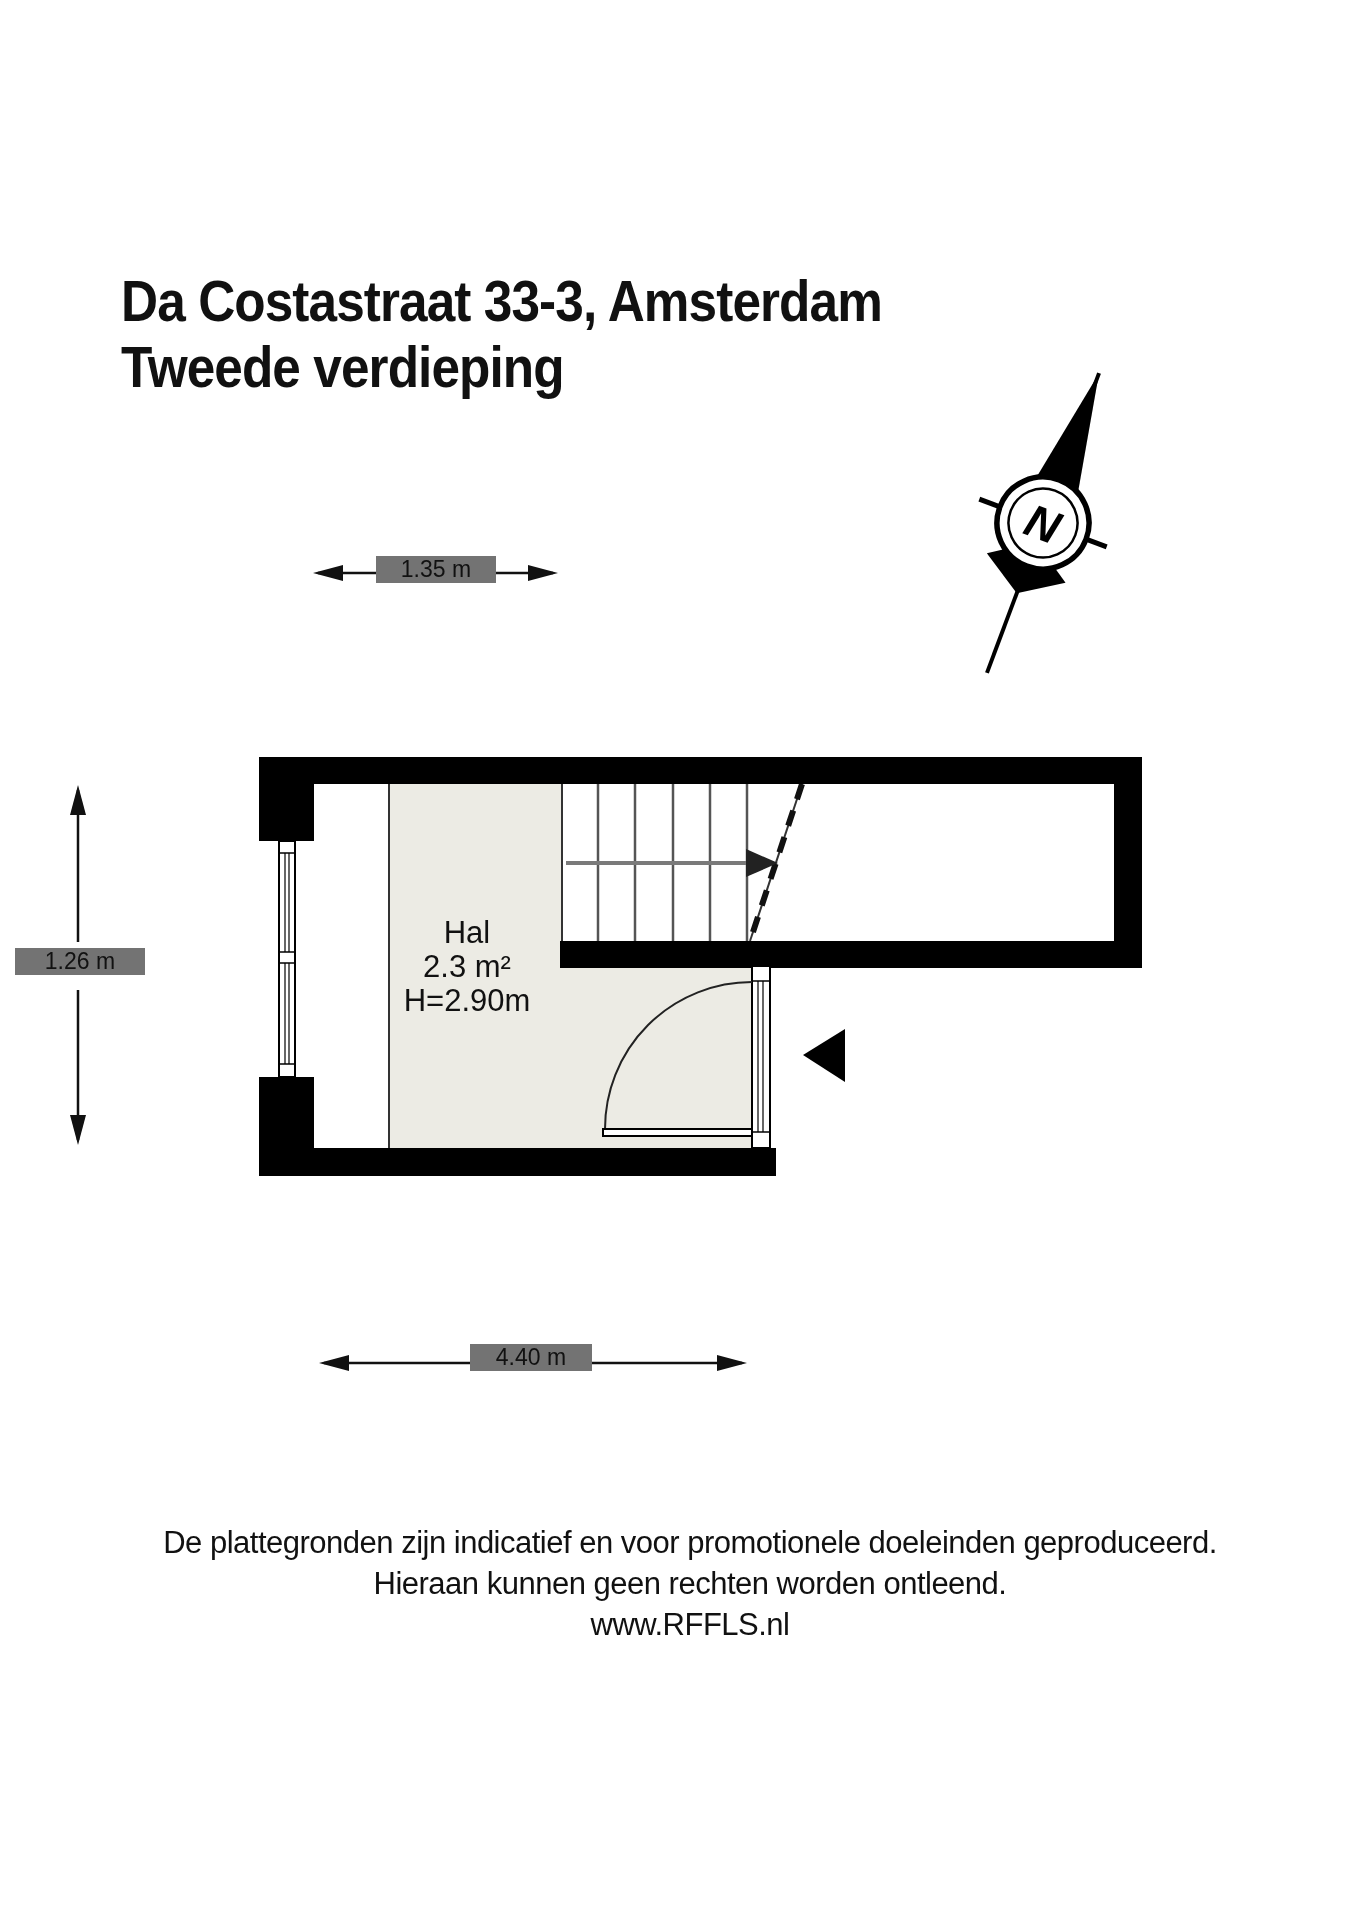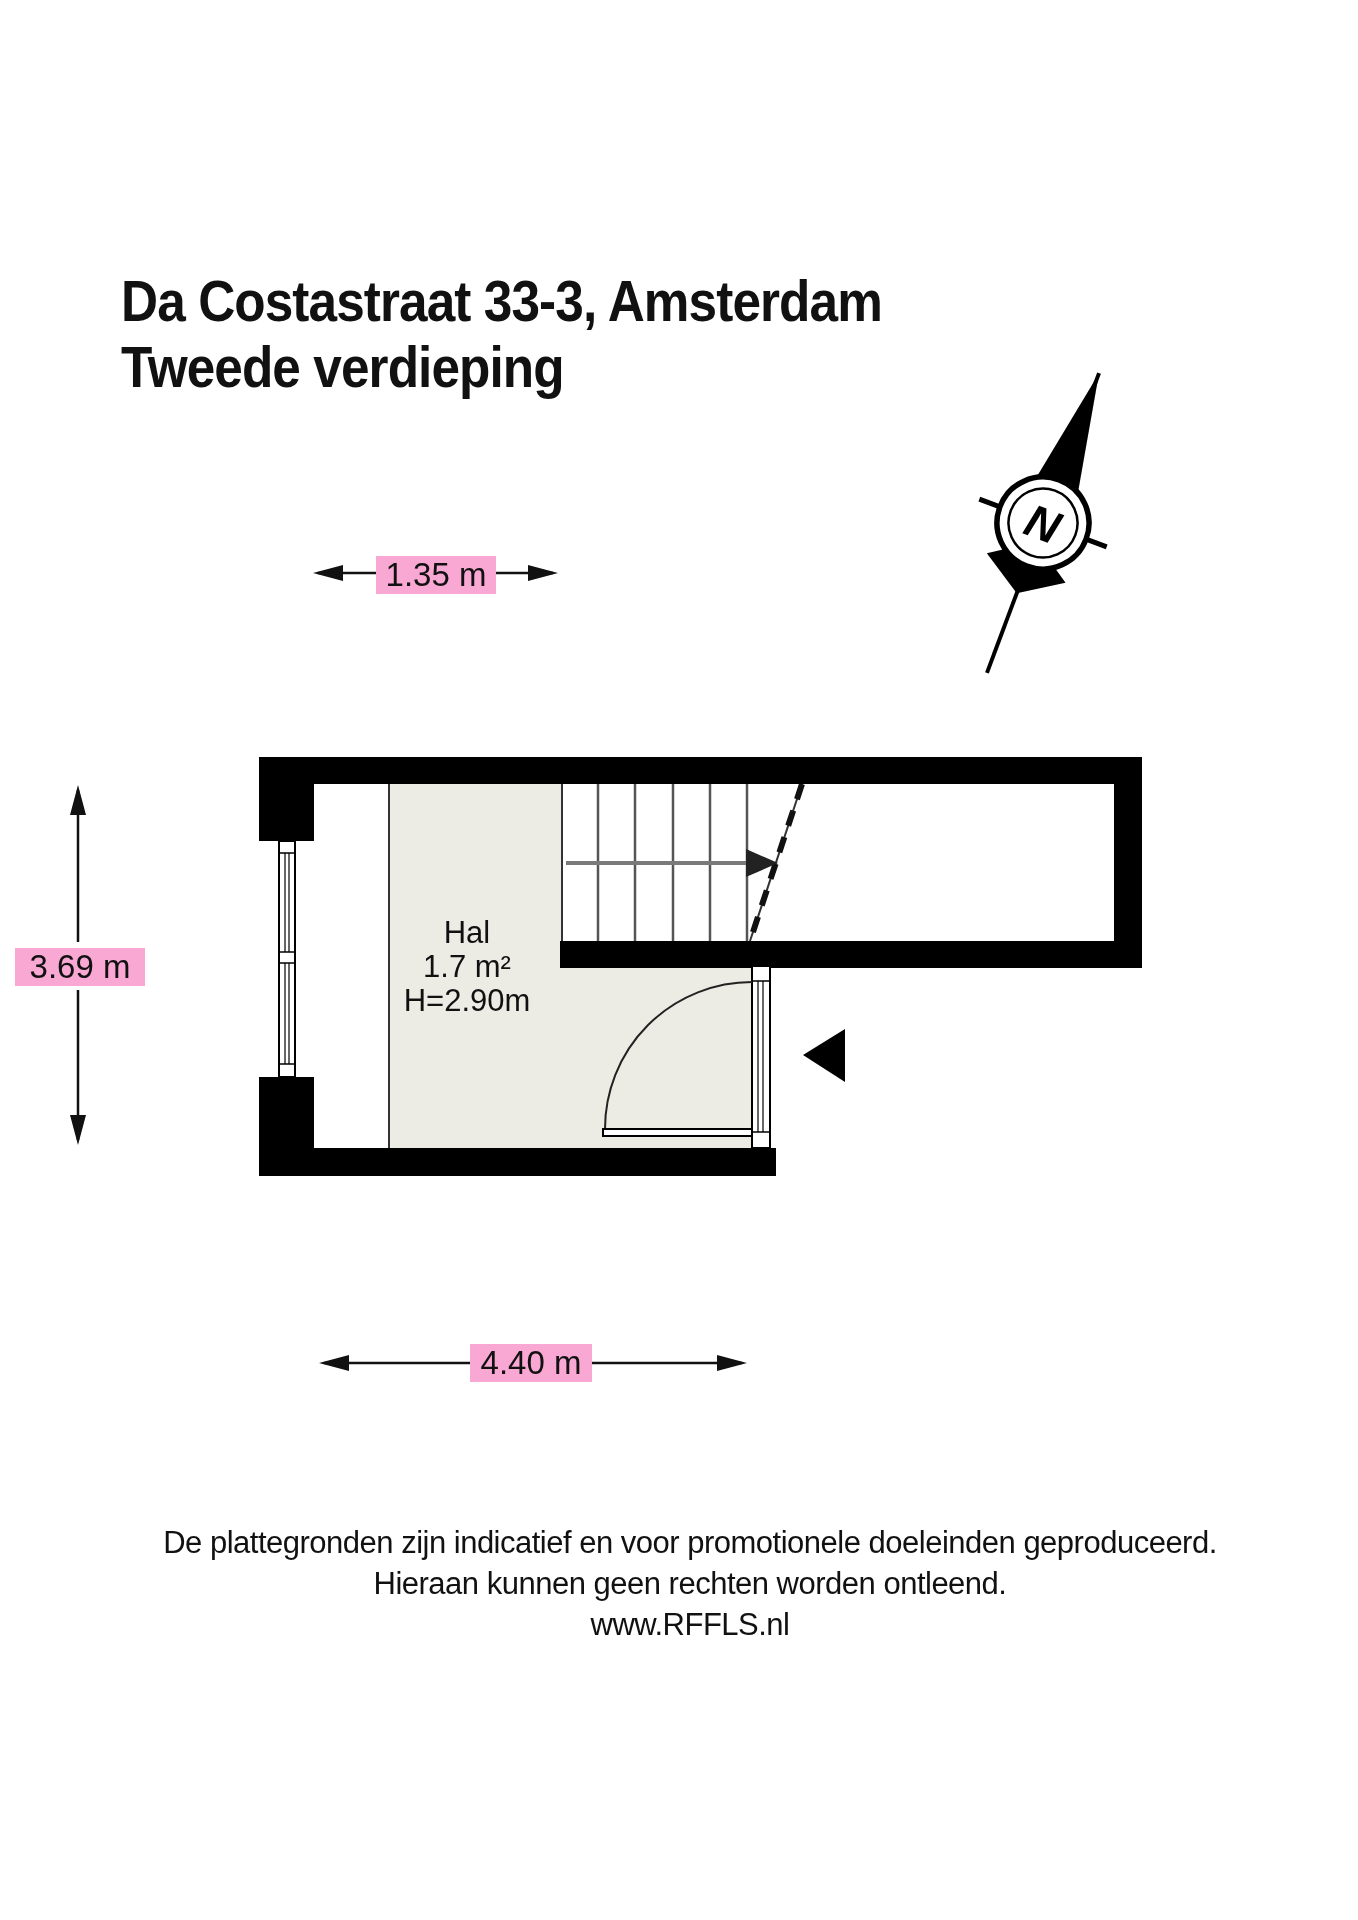--- a/index.html
+++ b/index.html
@@ -13,21 +13,21 @@
   .title-block{
     left:71px;top:268px;width:1000px;text-align:left;
     font-weight:bold;font-size:57px;line-height:66px;letter-spacing:-1px;
   }
   .title-line{transform:scaleX(0.9);transform-origin:50% 50%;white-space:nowrap;}
   .room-label{
     left:387px;top:916px;width:160px;text-align:center;
     font-size:31px;line-height:34px;white-space:nowrap;
   }
   .dim-label{
-    font-size:33px;text-align:center;white-space:nowrap;background:#f9a8d4;
+    font-size:23px;text-align:center;white-space:nowrap;background:#737373;
   }
   .dim-top{left:376px;top:556px;width:120px;}
   .dim-left{left:15px;top:948px;width:130px;}
   .dim-bottom{left:470px;top:1344px;width:122px;}
   .footer-block{
     left:11px;top:1522px;width:1358px;text-align:center;
     font-size:31px;line-height:41px;letter-spacing:-0.5px;
   }
   .compass-n{
     font-family:"Liberation Sans","DejaVu Sans",sans-serif;
@@ -139,26 +139,26 @@
     <text class="compass-n" x="1043" y="540" text-anchor="middle" fill="#000000">N</text>
   </g>
 </svg>
 
 <div class="abs title-block">
   <div class="title-line">Da Costastraat 33-3, Amsterdam</div>
   <div class="title-line">Tweede verdieping</div>
 </div>
 
 <div class="abs dim-label dim-top">1.35 m</div>
-<div class="abs dim-label dim-left">3.69 m</div>
+<div class="abs dim-label dim-left">1.26 m</div>
 <div class="abs dim-label dim-bottom">4.40 m</div>
 
 <div class="abs room-label">
   <div>Hal</div>
-  <div>1.7 m²</div>
+  <div>2.3 m²</div>
   <div>H=2.90m</div>
 </div>
 
 <div class="abs footer-block">
   <div>De plattegronden zijn indicatief en voor promotionele doeleinden geproduceerd.</div>
   <div>Hieraan kunnen geen rechten worden ontleend.</div>
   <div>www.RFFLS.nl</div>
 </div>
 
 </body></html>

